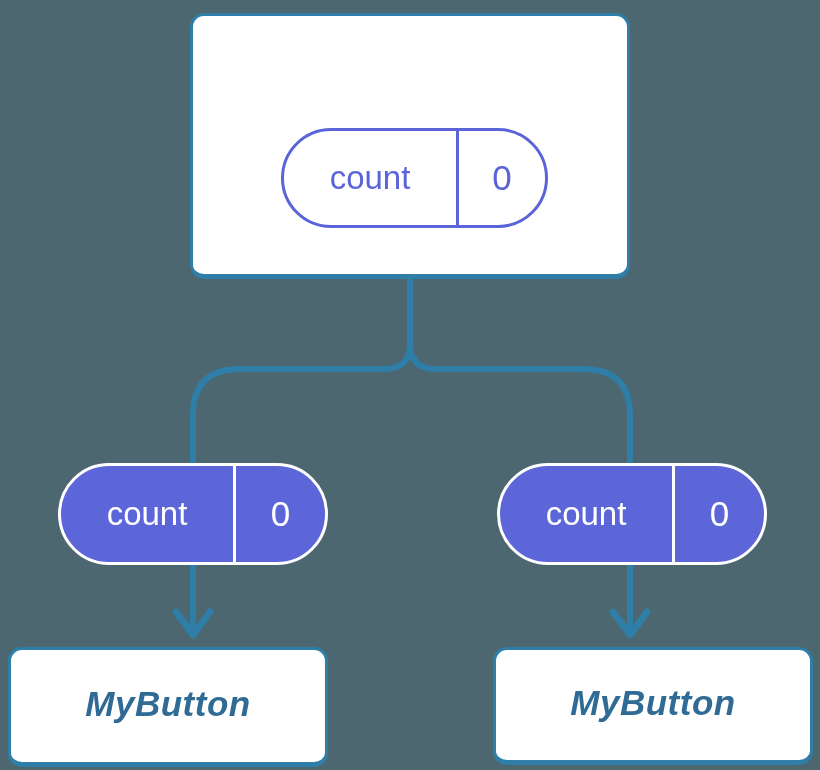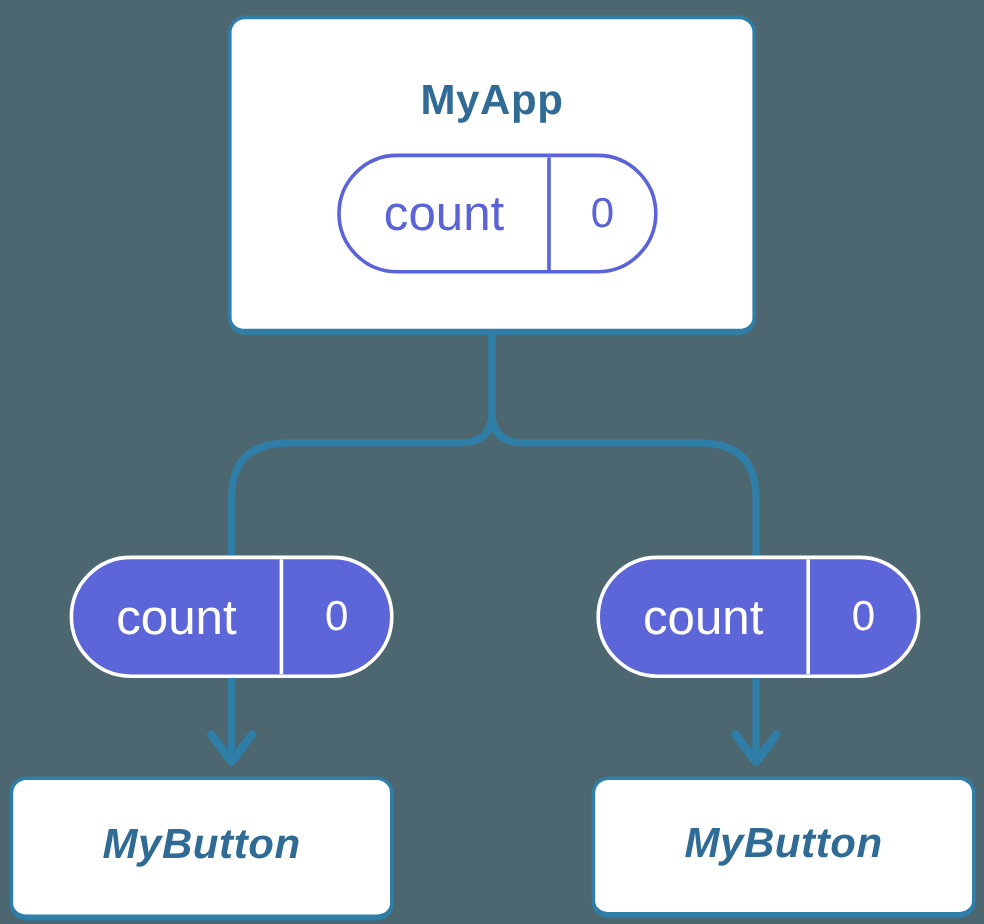--- a/index.html
+++ b/index.html
@@ -54,21 +54,21 @@
     width:270px;height:102px;
     border:3px solid #ffffff;
     background:#5c66d8;
     color:#ffffff;
   }
   .pill-filled-left{left:58px;top:463px;}
   .pill-filled-right{left:497px;top:463px;}
   .pill-label{
     flex:0 0 172px;
     display:flex;align-items:center;justify-content:center;
-    font-size:41px;
+    font-size:33px;
     text-align:right;
   }
   .pill-divider-outline{flex:0 0 3px;background:#5a64d8;}
   .pill-divider-filled{flex:0 0 3px;background:#ffffff;}
   .pill-value{
     flex:1;
     display:flex;align-items:center;justify-content:center;
     font-size:35px;
   }
 </style>
@@ -82,21 +82,20 @@
     <path d="M410,276 L410,344 Q410,369 384,369 L240,369 Q193,369 193,415 L193,626" fill="none" stroke="#2e7ea8" stroke-width="6" stroke-linecap="round"></path>
 
     <path d="M410,276 L410,344 Q410,369 436,369 L583,369 Q630,369 630,415 L630,626" fill="none" stroke="#2e7ea8" stroke-width="6" stroke-linecap="round"></path>
 
     <path d="M176,612 L193,635 L210,612" fill="none" stroke="#2e7ea8" stroke-width="7" stroke-linecap="round" stroke-linejoin="round"></path>
 
     <path d="M613,612 L630,635 L647,612" fill="none" stroke="#2e7ea8" stroke-width="7" stroke-linecap="round" stroke-linejoin="round"></path>
   </svg>
 
   <div class="card card-root">
-    <div class="card-title">MyApp</div>
     <div class="pill pill-outline">
       <span class="pill-label">count</span>
       <span class="pill-divider-outline"></span>
       <span class="pill-value">0</span>
     </div>
   </div>
 
   <div class="pill pill-filled pill-filled-left">
     <span class="pill-label">count</span>
     <span class="pill-divider-filled"></span>

